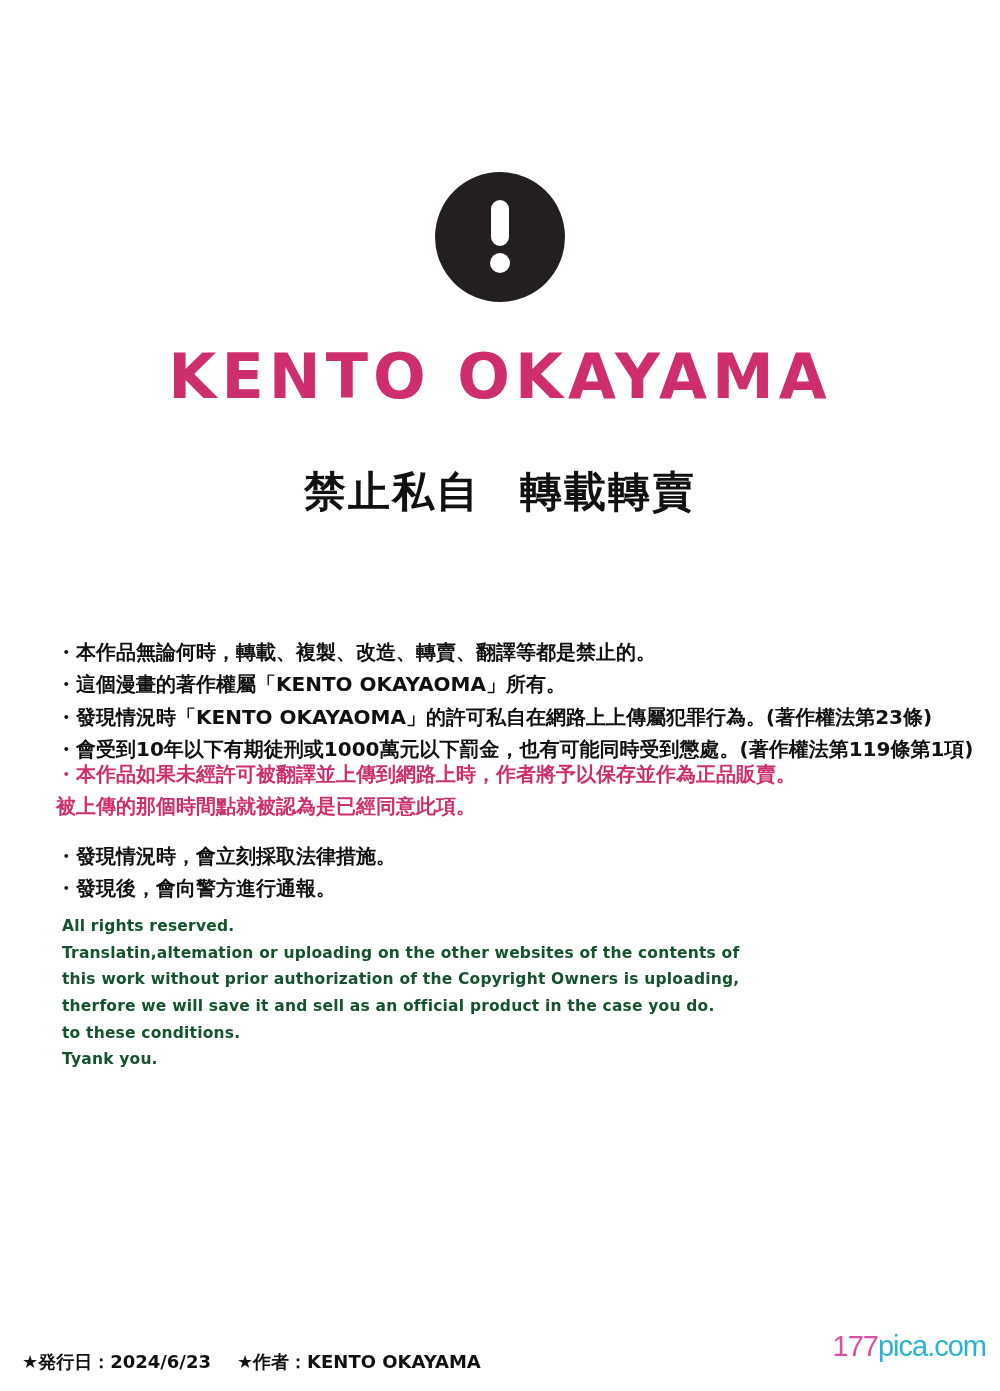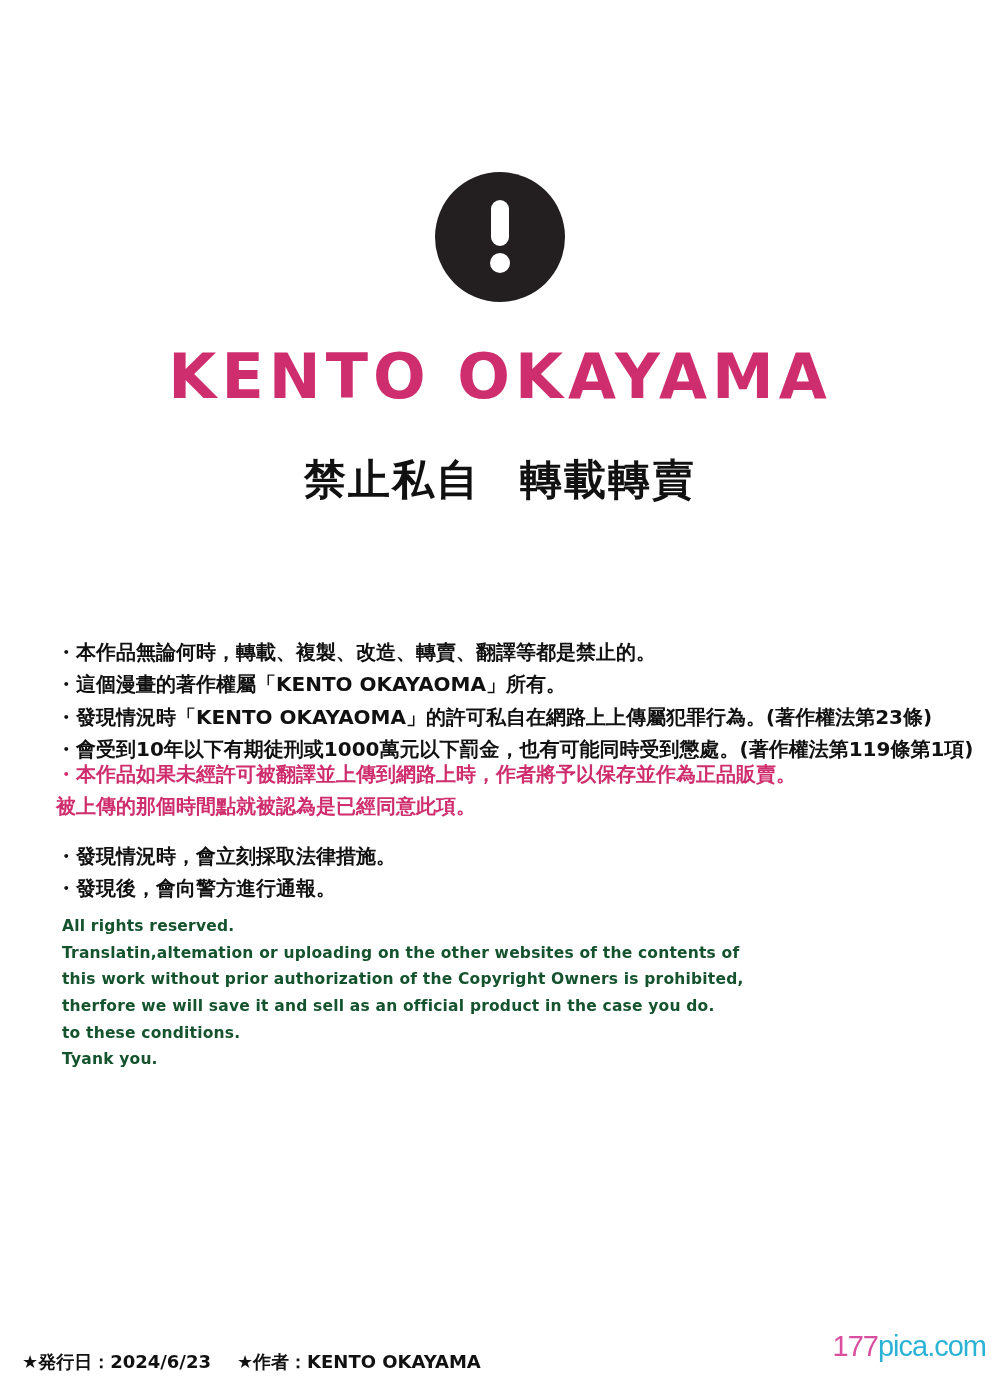--- a/index.html
+++ b/index.html
@@ -50,21 +50,21 @@
     text-align: center;
     color: #cf2e6e;
     font-size: 62px;
     font-weight: bold;
     letter-spacing: 5px;
     font-family: "DejaVu Sans", sans-serif;
     line-height: 1.05;
   }
   .sub-title {
     position: absolute;
-    top: 452px;
+    top: 464px;
     left: 0;
     width: 1000px;
     text-align: center;
     color: #111111;
     font-size: 42px;
     font-weight: bold;
     letter-spacing: 2px;
     font-family: Liberation Mono, monospace;
   }
   .sub-title .gap {
@@ -163,21 +163,21 @@
   </div>
 
   <div class="block block-3">
     <span class="line">・發現情況時，會立刻採取法律措施。</span>
     <span class="line">・發現後，會向警方進行通報。</span>
   </div>
 
   <div class="eng-block">
     <span class="line">All rights reserved.</span>
     <span class="line">Translatin,altemation or uploading on the other websites of the contents of</span>
-    <span class="line">this work without prior authorization of the Copyright Owners is prohibited,</span>
+    <span class="line">this work without prior authorization of the Copyright Owners is uploading,</span>
     <span class="line">therfore we will save it and sell as an official product in the case you do.</span>
     <span class="line">to these conditions.</span>
     <span class="line">Tyank you.</span>
   </div>
 
   <div class="footer">
     <span>★発行日：2024/6/23</span><span class="spacer"></span><span>★作者：KENTO OKAYAMA</span>
   </div>
 
   <div class="watermark">

